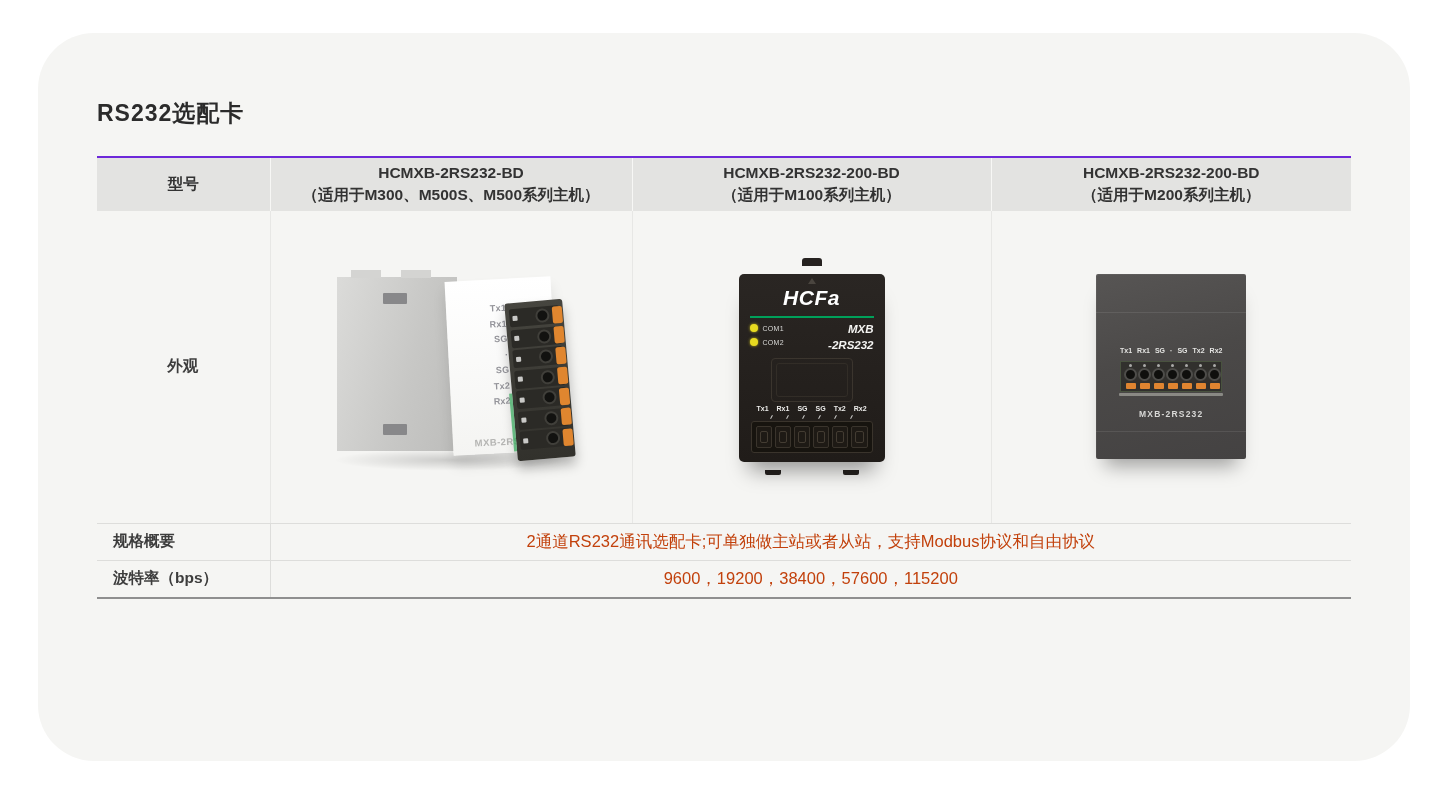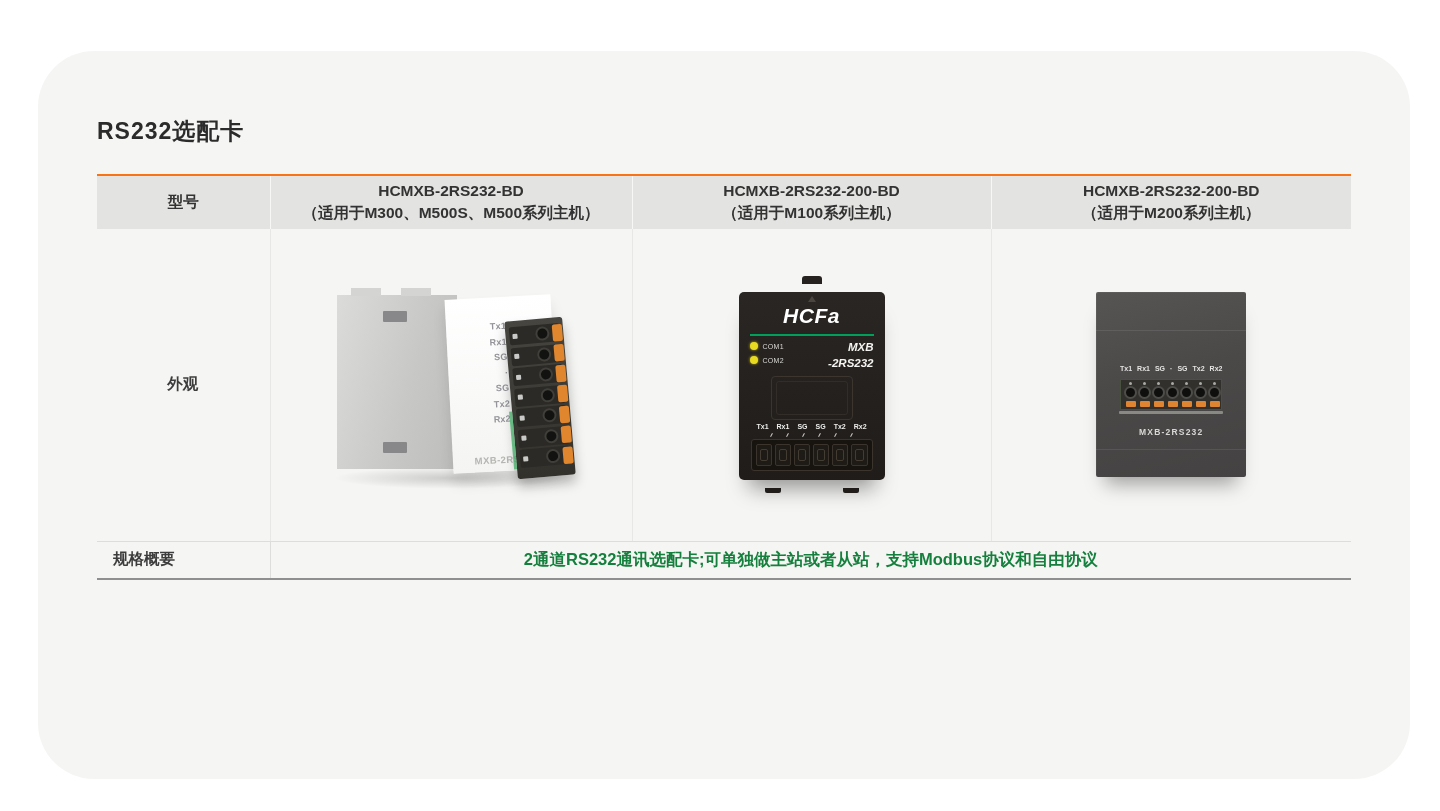--- a/index.html
+++ b/index.html
@@ -1,31 +1,31 @@
 <!DOCTYPE html>
 <html><head>
 <meta charset="utf-8">
 <style>
   html,body{margin:0;padding:0;background:#ffffff;width:1440px;height:811px;overflow:hidden;
     font-family:"Liberation Sans","DejaVu Sans",sans-serif;}
-  .card{position:absolute;left:38px;top:51px;width:1372px;height:728px;background:#f5f5f3;border-radius:56px;}
+  .card{position:absolute;left:38px;top:33px;width:1372px;height:728px;background:#f5f5f3;border-radius:56px;}
   .title{margin:66px 0 0 59px;font-size:23px;font-weight:700;color:#2b2b2b;letter-spacing:1px;line-height:1.3;}
   table.spec{margin:27px 0 0 59px;width:1254px;border-collapse:collapse;table-layout:fixed;
-    border-top:2px solid #f97316;border-bottom:2px solid #8f8f8f;}
+    border-top:2px solid #6d28d9;border-bottom:2px solid #8f8f8f;}
   col.c0{width:173px}col.c1{width:362px}col.c2{width:359px}col.c3{width:360px}
   thead th{height:53px;background:#e3e3e1;color:#333333;font-size:15.5px;font-weight:700;
     text-align:center;vertical-align:middle;line-height:1.45;padding:0 6px;}
   thead th + th{border-left:1px solid #f7f7f5;margin-left:16px;}
   tr.appearance td{height:310px;vertical-align:middle;border-bottom:1px solid #dddddb;}
   tr.appearance td + td{border-left:1px solid #e7e7e5;}
   tr.specrow td{height:34px;vertical-align:middle;border-bottom:1px solid #dddddb;}
   tr.specrow:last-child td{border-bottom:none;}
   td.rlabel{font-weight:700;color:#3d3d3d;font-size:15.5px;padding-left:16px;text-align:left;}
   td.rlabel.center{text-align:center;padding-left:0;}
-  td.rvalue{border-left:1px solid #dddddb;text-align:center;color:#15803d;font-size:16.5px;font-weight:700;}
+  td.rvalue{border-left:1px solid #dddddb;text-align:center;color:#c2410c;font-size:16.5px;font-weight:400;}
 
   
   .p1{position:relative;width:240px;height:200px;margin:0 auto;}
   .p1-shadow{position:absolute;left:2px;right:6px;bottom:-4px;height:22px;
     background:radial-gradient(ellipse at center,rgba(0,0,0,.17),rgba(0,0,0,0) 70%);}
   .p1-side{position:absolute;left:6px;top:10px;width:120px;height:174px;
     background:linear-gradient(105deg,#dbdbd9 0%,#c7c7c5 60%,#bdbdbb 100%);}
   .p1-notch{position:absolute;top:-7px;height:8px;width:30px;background:#d4d4d2;}
   .p1-notch.n1{left:14px}.p1-notch.n2{left:64px}
   .p1-slot{position:absolute;left:46px;width:24px;height:11px;background:#88888a;border-radius:1px;}
@@ -305,15 +305,19 @@
               <div class="p3-seam bottom"></div>
             </div>
           </div>
         </td>
       </tr>
 
       <tr class="specrow">
         <td class="rlabel">规格概要</td>
         <td class="rvalue" colspan="3">2通道RS232通讯选配卡;可单独做主站或者从站，支持Modbus协议和自由协议</td>
       </tr>
+      <tr class="specrow">
+        <td class="rlabel">波特率（bps）</td>
+        <td class="rvalue" colspan="3">9600，19200，38400，57600，115200</td>
+      </tr>
     </tbody>
   </table>
 </div>
 
 </body></html>

